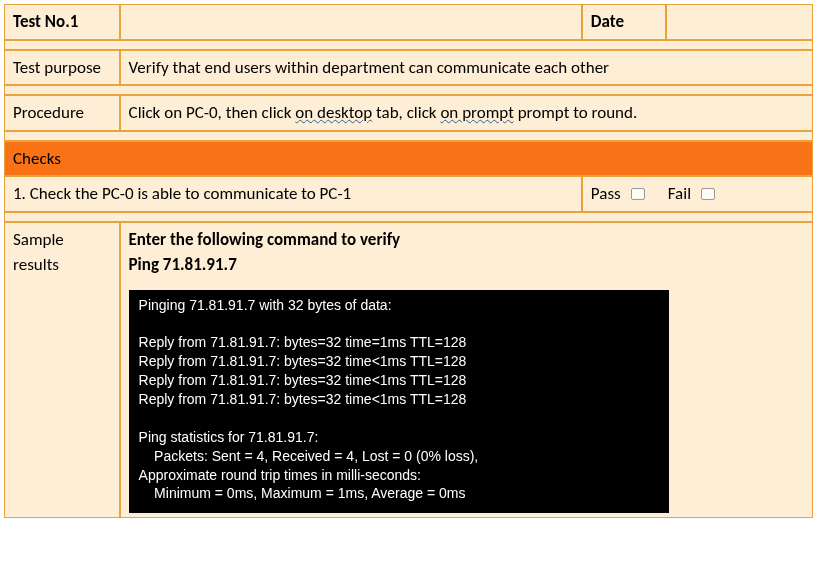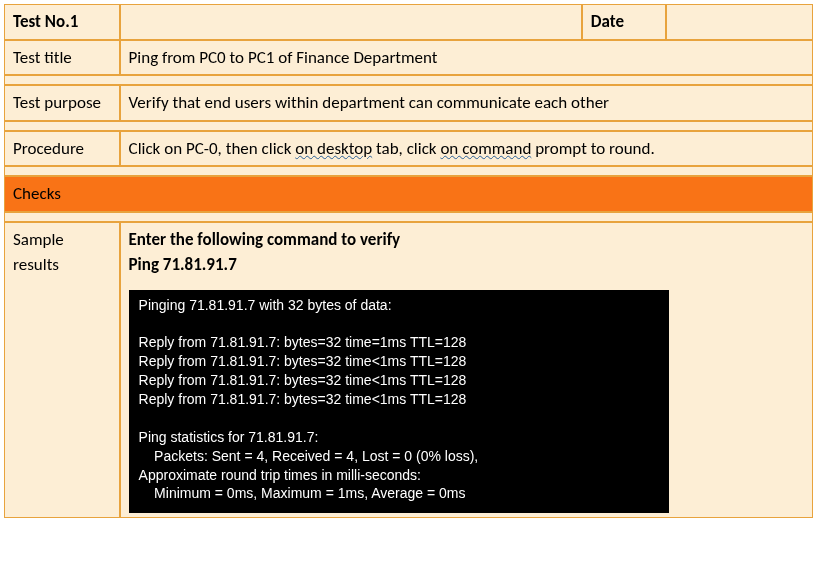--- a/index.html
+++ b/index.html
@@ -92,45 +92,51 @@
 <body>
 
 <table>
   <tbody>
       <tr>
     <td class="header-cell label-cell">Test No.1</td>
     <td class="value-cell" colspan="1" style="width:440px;"></td>
     <td class="date-label">Date</td>
     <td class="date-value"></td>
   </tr>
-  <tr>
-    <td class="label-cell">Test title</td>
-    <td class="value-cell" colspan="3">Ping from PC0 to PC1 of Finance Department</td>
-  </tr>
   <tr class="spacer-row">
         <td colspan="4"></td>
       </tr>
   <tr>
     <td class="label-cell">Test purpose</td>
     <td class="value-cell" colspan="3">Verify that end users within department can communicate each other</td>
   </tr>
   <tr class="spacer-row">
         <td colspan="4"></td>
       </tr>
   <tr>
     <td class="label-cell">Procedure</td>
     <td class="value-cell" colspan="3">
-      <span>Click on PC-0, then click </span><span class="proc-underline">on desktop</span><span> tab, click </span><span class="proc-underline">on command</span><span> prompt to round.</span>
+      <span>Click on PC-0, then click </span><span class="proc-underline">on desktop</span><span> tab, click </span><span class="proc-underline">on prompt</span><span> prompt to round.</span>
     </td>
   </tr>
   <tr class="spacer-row">
         <td colspan="4"></td>
       </tr>
   <tr>
     <td class="checks-row" colspan="4">Checks</td>
+  </tr>
+  <tr>
+    <td class="value-cell" colspan="2" style="border-right:1px solid #e8a33d;">1.  Check the PC-0 is able to communicate to PC-1</td>
+    <td class="value-cell" colspan="2">
+      <span>Pass</span>
+      <span class="checkbox"></span>
+      &nbsp;&nbsp;&nbsp;
+      <span>Fail</span>
+      <span class="checkbox"></span>
+    </td>
   </tr>
   <tr class="spacer-row">
         <td colspan="4"></td>
       </tr>
   <tr>
     <td class="label-cell">Sample results</td>
     <td class="value-cell" colspan="3">
       <div class="bold">Enter the following command to verify</div>
       <div class="bold">Ping 71.81.91.7</div>
       <div class="terminal">Pinging 71.81.91.7 with 32 bytes of data:

